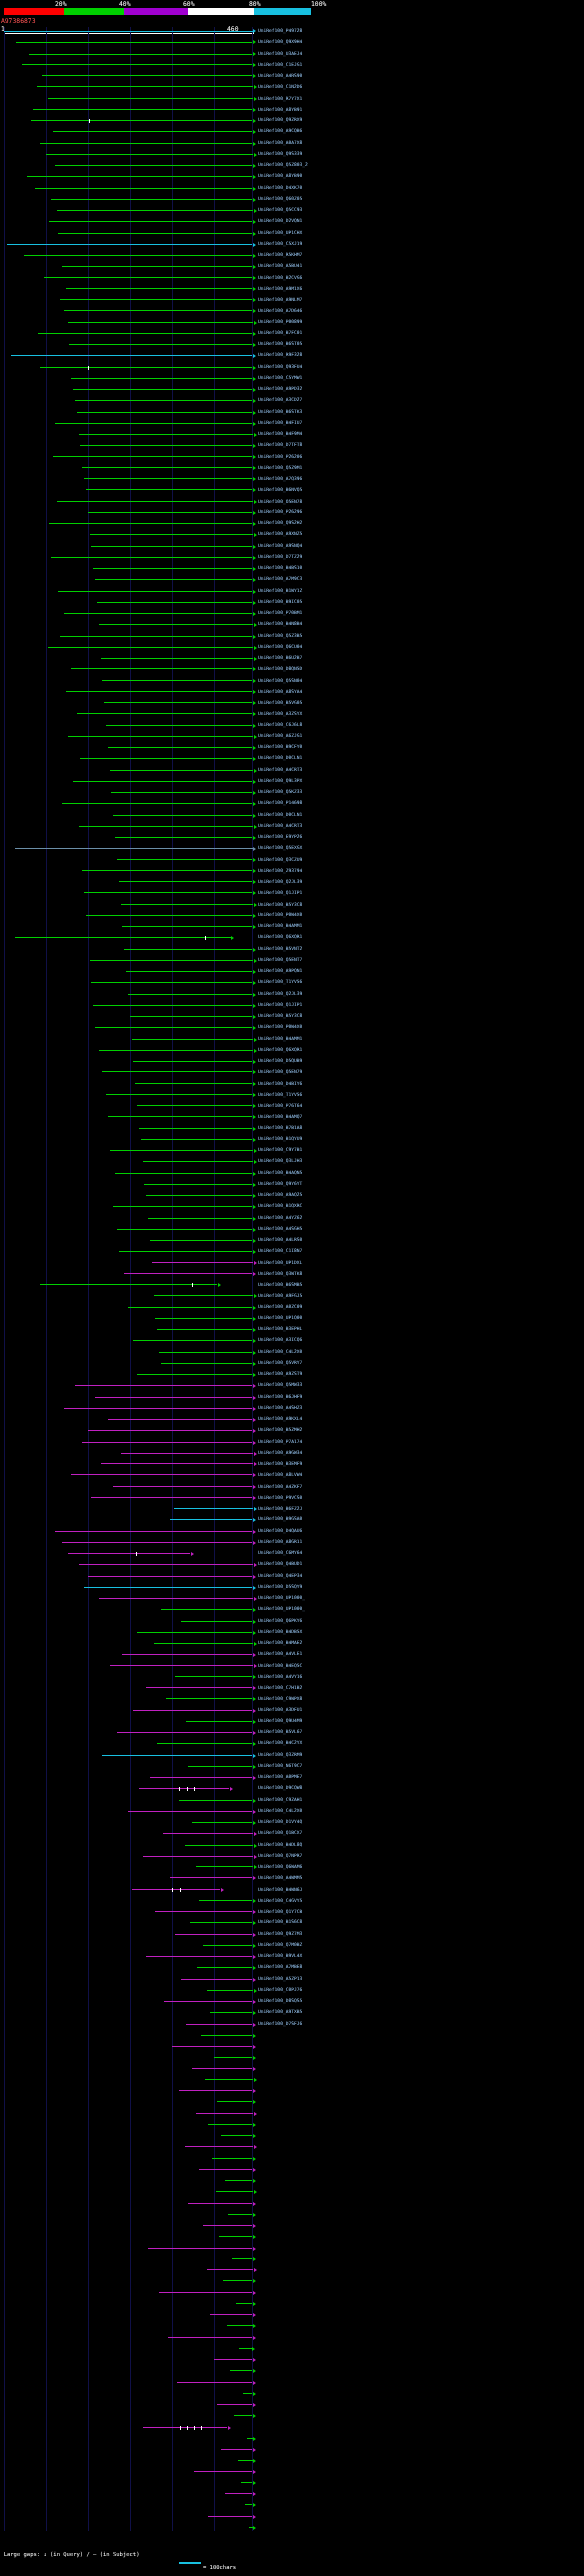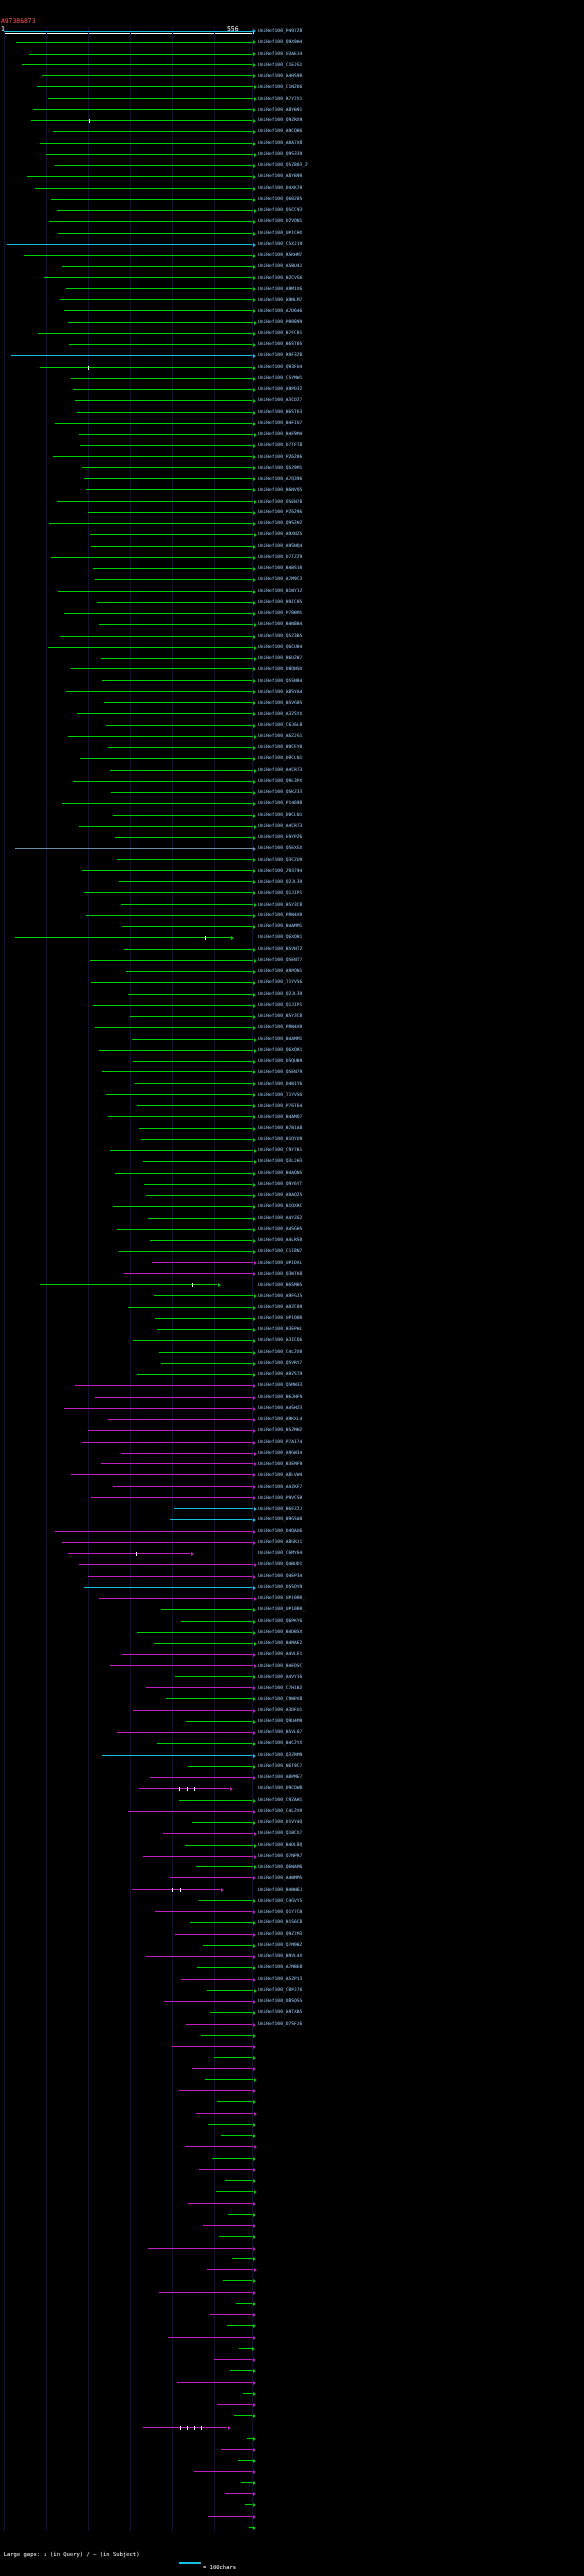--- a/index.html
+++ b/index.html
@@ -52,25 +52,41 @@
   #footer{position:absolute;left:0;top:2551px;width:585px;height:25px;}
   #foot-text{position:absolute;left:3.7px;top:0;font-size:5.5px;line-height:7.3px;color:#fff;}
   #foot-scale{position:absolute;left:203px;top:12.8px;font-size:5.5px;line-height:7.3px;color:#fff;}
   #foot-bar{position:absolute;left:179px;top:11px;width:22px;height:1.8px;background:#18c0e0;}
 </style>
 </head>
 <body>
 
 <div class="wrap">
 
+  <div id="legend">
+    <div class="legend-ticks">
+        <span style="left: 55px;">20%</span>
+        <span style="left: 119px;">40%</span>
+        <span style="left: 183px;">60%</span>
+        <span style="left: 249px;">80%</span>
+        <span style="left: 311px;">100%</span>
+      </div>
+    <div class="legend-bars">
+        <i style="left: 3.7px; width: 60px; background: rgb(255, 0, 0);"></i>
+        <i style="left: 64px; width: 60px; background: rgb(0, 208, 0);"></i>
+        <i style="left: 124px; width: 64px; background: rgb(160, 0, 208);"></i>
+        <i style="left: 188px; width: 66px; background: rgb(255, 255, 255);"></i>
+        <i style="left: 254px; width: 57px; background: rgb(24, 192, 224);"></i>
+      </div>
+  </div>
 
   <div id="axis-row">
     <div id="axis-label">A97386873</div>
     <div id="axis-left">1</div>
-    <div id="axis-right">556</div>
+    <div id="axis-right">460</div>
     <div id="axis-line">
         <i style="left: 0px;"></i>
         <i style="left: 42px;"></i>
         <i style="left: 84px;"></i>
         <i style="left: 126px;"></i>
         <i style="left: 168px;"></i>
         <i style="left: 210px;"></i>
         <i style="left: 249px;"></i>
       </div>
   </div>

